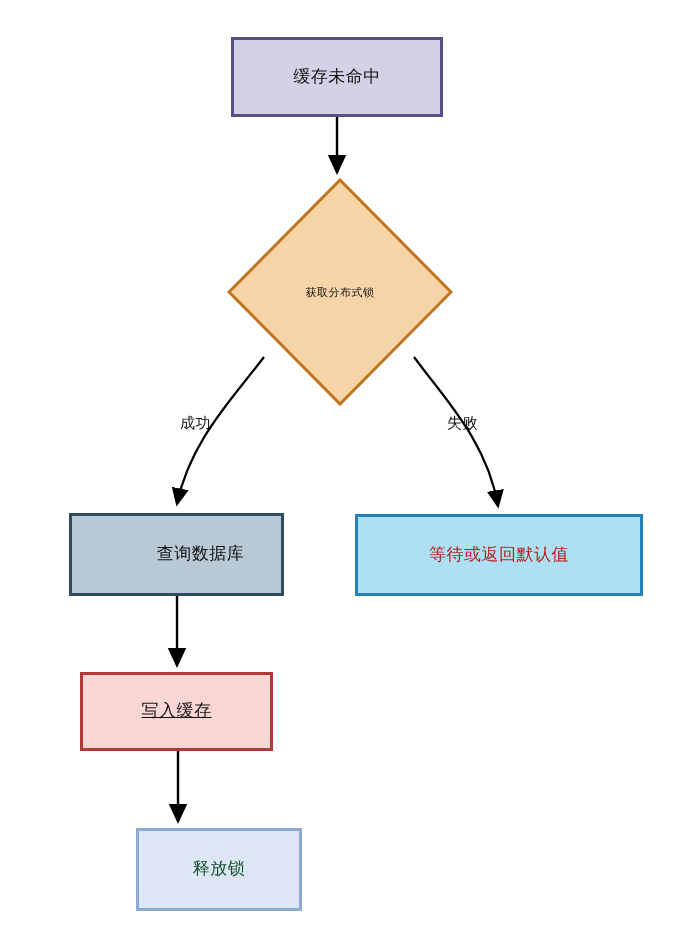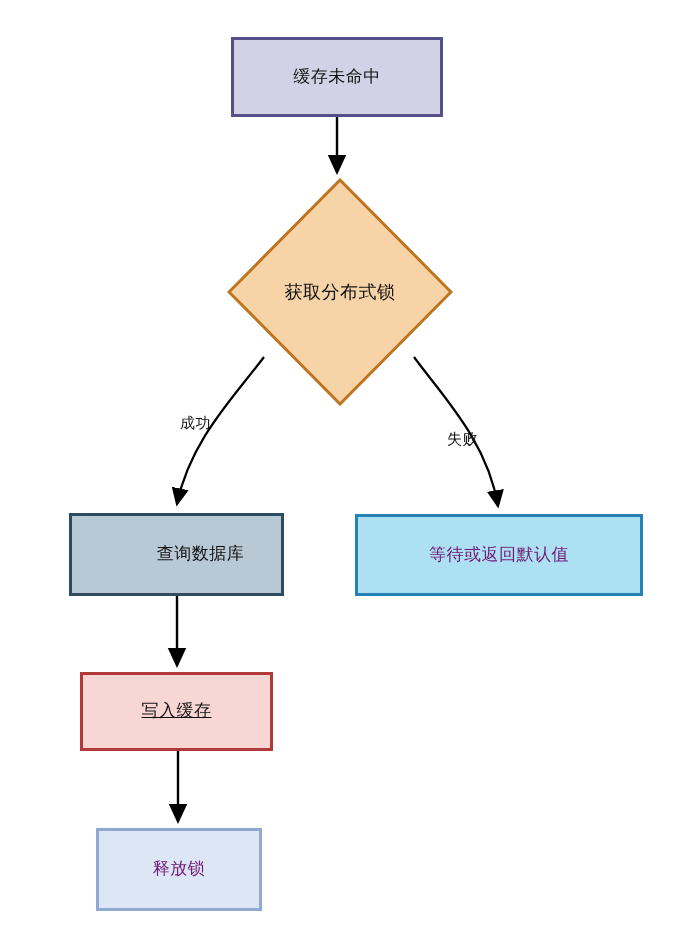--- a/index.html
+++ b/index.html
@@ -47,21 +47,21 @@
   .diamond-label {
     position: absolute;
     left: 0;
     top: 0;
     width: 100%;
     height: 100%;
     display: flex;
     align-items: center;
     justify-content: center;
     color: #111111;
-    font-size: 18px;
+    font-size: 11px;
     letter-spacing: 0.5px;
     z-index: 4;
   }
   .edge-label {
     position: absolute;
     color: #111111;
     font-size: 15px;
     letter-spacing: 0.5px;
     white-space: nowrap;
     z-index: 5;
@@ -70,21 +70,21 @@
   
   #node-cache-miss  { left: 231px; top: 37px;  width: 212px; height: 80px; }
   #node-acquire-lock-wrap { left: 227px; top: 178px; width: 226px; height: 228px; }
   #node-query-db    { left: 69px;  top: 513px; width: 215px; height: 83px; padding-left: 48px; }
   #node-wait-default{ left: 355px; top: 514px; width: 288px; height: 82px; }
   #node-write-cache { left: 80px;  top: 672px; width: 193px; height: 79px; text-decoration: underline; }
   #node-release-lock{ left: 96px;  top: 828px; width: 166px; height: 83px; }
 
   
   #label-success { left: 180px; top: 414px; }
-  #label-failure { left: 447px; top: 414px; margin-top: 16px; }
+  #label-failure { left: 447px; top: 414px; }
 </style>
 </head>
 <body>
 
 <div id="canvas" style="background: rgb(255, 255, 255);">
 
   <svg id="flow-svg" viewBox="0 0 686 938" xmlns="http://www.w3.org/2000/svg">
     <defs>
       <marker id="arrowhead" markerWidth="9" markerHeight="9" refX="7.2" refY="4.5" orient="auto" markerUnits="strokeWidth">
         <path d="M 0 0.6 L 8.4 4.5 L 0 8.4 z" fill="#000000"></path>
@@ -124,25 +124,25 @@
   </div>
 
   <div class="edge-label" id="label-success">成功</div>
 
   <div class="edge-label" id="label-failure">失败</div>
 
   <div class="node node-rect" id="node-query-db" style="background-color: rgb(185, 200, 213); border-color: rgb(47, 75, 96); border-width: 3px; color: rgb(17, 17, 17);">
     <span>查询数据库</span>
   </div>
 
-  <div class="node node-rect" id="node-wait-default" style="background-color: rgb(172, 224, 242); border-color: rgb(38, 130, 181); border-width: 3px; color: #701a75;">
+  <div class="node node-rect" id="node-wait-default" style="background-color: rgb(172, 224, 242); border-color: rgb(38, 130, 181); border-width: 3px; color: #b91c1c;">
     <span>等待或返回默认值</span>
   </div>
 
   <div class="node node-rect" id="node-write-cache" style="background-color: rgb(247, 214, 212); border-color: rgb(176, 58, 58); border-width: 3px; color: rgb(17, 17, 17);">
     <span>写入缓存</span>
   </div>
 
-  <div class="node node-rect" id="node-release-lock" style="background-color: rgb(220, 230, 245); border-color: rgb(143, 170, 208); border-width: 3px; color: #701a75;">
+  <div class="node node-rect" id="node-release-lock" style="background-color: rgb(220, 230, 245); border-color: rgb(143, 170, 208); border-width: 3px; color: #14532d; margin-left: 40px;">
     <span>释放锁</span>
   </div>
 
 </div>
 
 </body></html>

